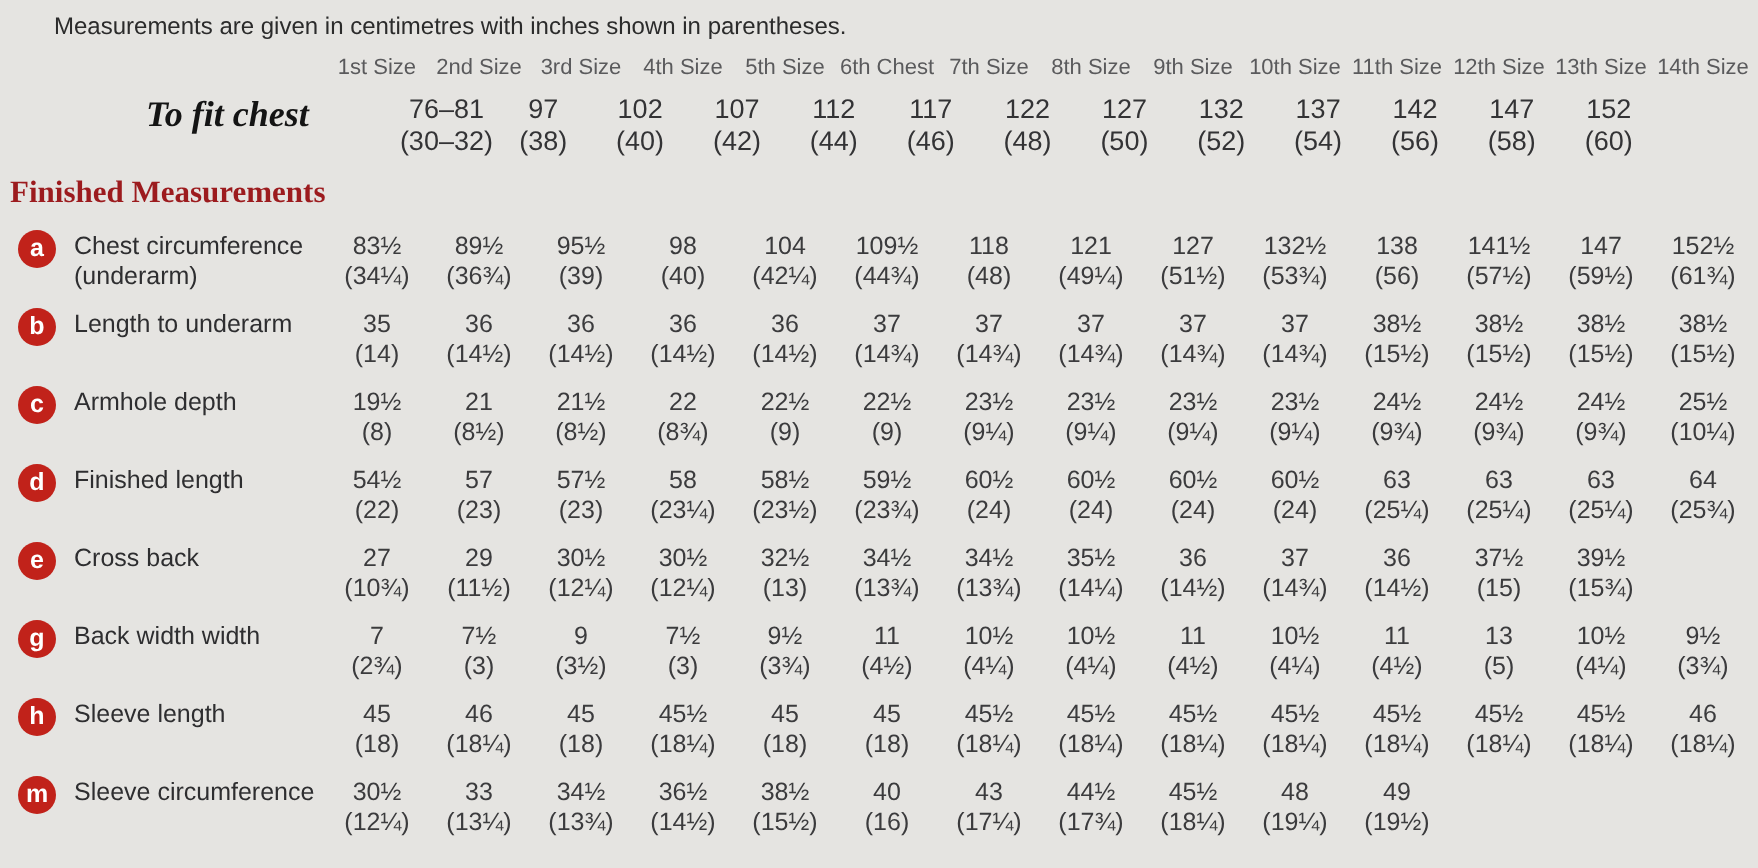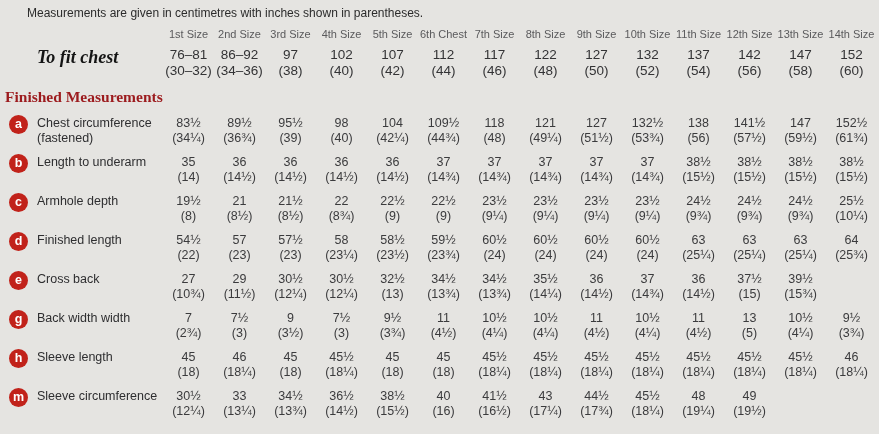--- a/index.html
+++ b/index.html
@@ -27,21 +27,21 @@
 
   .header-row { margin-top:7px; }
   .size-h {
     font-size:11px;
     color:#5a5a5c;
     text-align:center;
     line-height:13px;
     white-space:nowrap;
   }
 
-  .tofit-row { margin-top:6px; }
+  .tofit-row { margin-top:6px;margin-left:36px; }
   .tofit-label {
     font-family:"Liberation Serif", serif;
     font-style:italic;
     font-weight:bold;
     font-size:18px;
     color:#141414;
     padding-left:37px;
     line-height:20px;
   }
   .tofit-val {
@@ -112,40 +112,39 @@
       <div class="size-h">10th Size</div>
       <div class="size-h">11th Size</div>
       <div class="size-h">12th Size</div>
       <div class="size-h">13th Size</div>
       <div class="size-h">14th Size</div>
     </div>
 
   <div class="grid tofit-row" id="tofit-row">
     <div class="tofit-label">To fit chest</div>
   <div class="tofit-val"><span class="cm">76–81</span><span class="in">(30–32)</span></div>
-      <div class="tofit-val"><span class="cm">86–92</span><span class="in">(34–36)</span></div>
       <div class="tofit-val"><span class="cm">97</span><span class="in">(38)</span></div>
       <div class="tofit-val"><span class="cm">102</span><span class="in">(40)</span></div>
       <div class="tofit-val"><span class="cm">107</span><span class="in">(42)</span></div>
       <div class="tofit-val"><span class="cm">112</span><span class="in">(44)</span></div>
       <div class="tofit-val"><span class="cm">117</span><span class="in">(46)</span></div>
       <div class="tofit-val"><span class="cm">122</span><span class="in">(48)</span></div>
       <div class="tofit-val"><span class="cm">127</span><span class="in">(50)</span></div>
       <div class="tofit-val"><span class="cm">132</span><span class="in">(52)</span></div>
       <div class="tofit-val"><span class="cm">137</span><span class="in">(54)</span></div>
       <div class="tofit-val"><span class="cm">142</span><span class="in">(56)</span></div>
       <div class="tofit-val"><span class="cm">147</span><span class="in">(58)</span></div>
       <div class="tofit-val"><span class="cm">152</span><span class="in">(60)</span></div>
     </div>
 
   <div class="section-title">Finished Measurements</div>
 
   <div id="rows">
       <div class="grid m-row">
-        <div class="label-cell"><span class="badge">a</span><span class="label-line1">Chest circumference</span><span class="label-line2">(fastened)</span></div>
+        <div class="label-cell"><span class="badge">a</span><span class="label-line1">Chest circumference</span><span class="label-line2">(underarm)</span></div>
         <div class="num"><span class="cm">83½</span><span class="in">(34¼)</span></div>
         <div class="num"><span class="cm">89½</span><span class="in">(36¾)</span></div>
         <div class="num"><span class="cm">95½</span><span class="in">(39)</span></div>
         <div class="num"><span class="cm">98</span><span class="in">(40)</span></div>
         <div class="num"><span class="cm">104</span><span class="in">(42¼)</span></div>
         <div class="num"><span class="cm">109½</span><span class="in">(44¾)</span></div>
         <div class="num"><span class="cm">118</span><span class="in">(48)</span></div>
         <div class="num"><span class="cm">121</span><span class="in">(49¼)</span></div>
         <div class="num"><span class="cm">127</span><span class="in">(51½)</span></div>
         <div class="num"><span class="cm">132½</span><span class="in">(53¾)</span></div>
@@ -256,21 +255,20 @@
         <div class="num"><span class="cm">46</span><span class="in">(18¼)</span></div>
       </div>
       <div class="grid m-row">
         <div class="label-cell"><span class="badge">m</span><span class="label-line1">Sleeve circumference</span></div>
         <div class="num"><span class="cm">30½</span><span class="in">(12¼)</span></div>
         <div class="num"><span class="cm">33</span><span class="in">(13¼)</span></div>
         <div class="num"><span class="cm">34½</span><span class="in">(13¾)</span></div>
         <div class="num"><span class="cm">36½</span><span class="in">(14½)</span></div>
         <div class="num"><span class="cm">38½</span><span class="in">(15½)</span></div>
         <div class="num"><span class="cm">40</span><span class="in">(16)</span></div>
-        <div class="num"><span class="cm">41½</span><span class="in">(16½)</span></div>
         <div class="num"><span class="cm">43</span><span class="in">(17¼)</span></div>
         <div class="num"><span class="cm">44½</span><span class="in">(17¾)</span></div>
         <div class="num"><span class="cm">45½</span><span class="in">(18¼)</span></div>
         <div class="num"><span class="cm">48</span><span class="in">(19¼)</span></div>
         <div class="num"><span class="cm">49</span><span class="in">(19½)</span></div>
       </div>
     </div>
 </div>
 
 </body></html>

